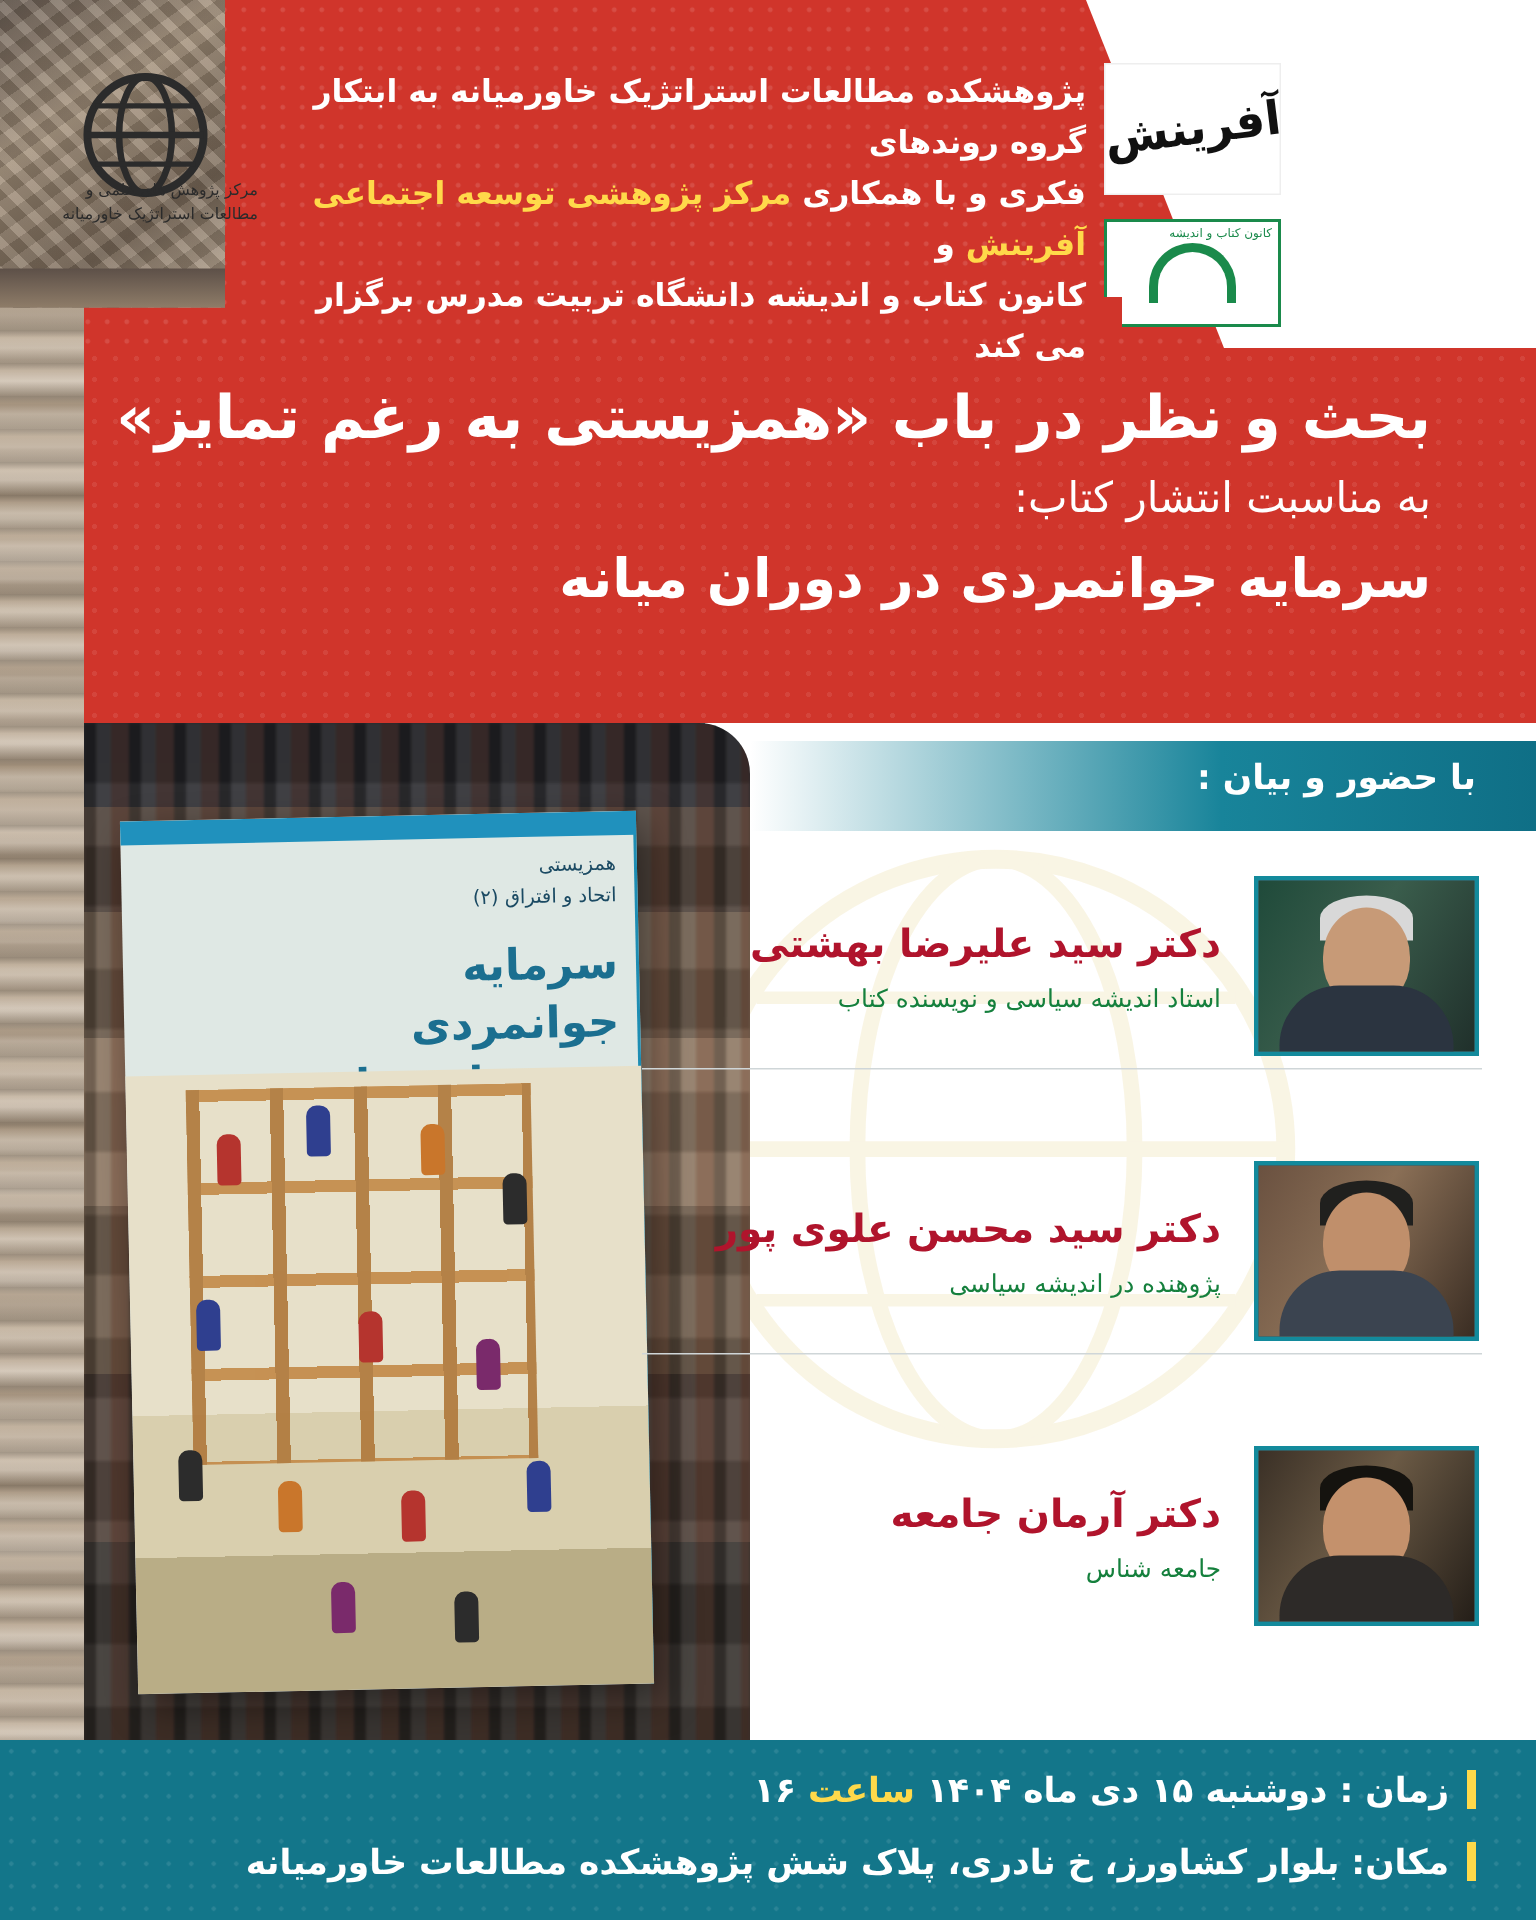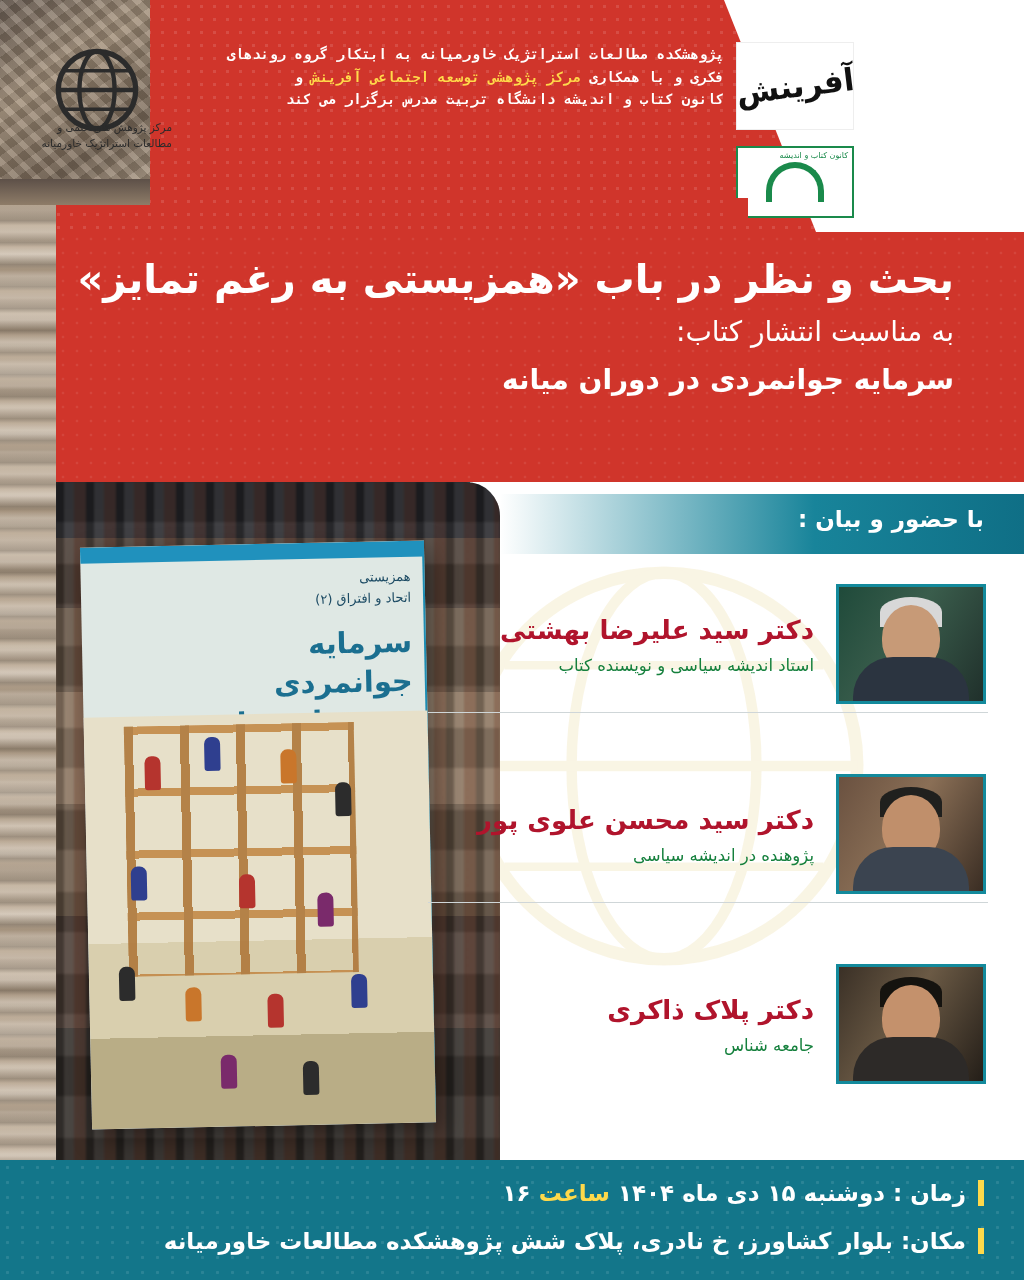--- a/index.html
+++ b/index.html
@@ -65,21 +65,21 @@
   .top-white-wedge{
     position:absolute; right:0; top:0; width:300px; height:232px;
     background:#ffffff;
     clip-path: polygon(0 0, 300px 0, 300px 232px, 92px 232px);
     z-index:3;
   }
   .header-text {
     position: absolute; right: 300px; top: 44px; width: 540px;
     z-index: 6; text-align: right; color: #ffffff; direction: rtl;
   }
-  .header-text .line { font-size: 14px; line-height: 1.62; font-weight: bold; letter-spacing: -.2px; font-family: Liberation Mono, monospace; }
+  .header-text .line { font-size: 21px; line-height: 1.62; font-weight: bold; letter-spacing: -.2px; }
   .header-text .line .hl { color: #ffd94a; }
   .logo-badge-top {
     position:absolute; right:868px; top:36px; width:118px; height:108px; z-index:7;
     display:flex; align-items:center; justify-content:center;
   }
   .globe { width: 88px; height: 88px; }
   .logo-caption {
     position:absolute; right:852px; top:120px; width:150px; z-index:7;
     text-align:right; color:#2b2b2b; font-size:10.5px; line-height:1.5; direction:rtl;
   }
@@ -116,21 +116,21 @@
     background-image: radial-gradient(rgba(255,255,255,.16) 1.5px, transparent 1.6px);
     background-size: 14px 14px; opacity:.5; z-index:3;
   }
   .title-inner {
     position: absolute; right: 70px; top: 250px; width: 880px; z-index: 6;
     text-align: right; direction: rtl; color:#ffffff;
   }
   .t-line1 { font-size: 40px; font-weight: bold; line-height: 1.45; }
   .t-line1 .q { color:#ffffff; }
   .t-line2 { font-size: 28px; line-height: 1.7; font-weight: normal; }
-  .t-line3 { font-size: 28px; font-weight: bold; line-height: 1.6; margin-top: 2px; }
+  .t-line3 { font-size: 36px; font-weight: bold; line-height: 1.6; margin-top: 2px; }
 
   
   .body-area {
     position:absolute; left:0; top:482px; width:1024px; height:798px;
     background: linear-gradient(90deg,#13768a 0%, #1d8a96 18%, #ffffff 42%, #ffffff 100%);
     z-index:1;
   }
   .teal-left {
     position:absolute; left:0; top:482px; width:470px; height:798px;
     background: linear-gradient(160deg,#0f6f86,#19899a 45%,#12728a);
@@ -401,21 +401,21 @@
   <div class="sp-divider d2"></div>
 
   <div class="speaker-row sp3">
     <div class="sp-photo">
       <div class="bgwall" style="background:linear-gradient(120deg,#3a3026,#6b5a45 45%,#241e18);"></div>
       <div class="hair" style="background:#15130f;"></div>
       <div class="head" style="background:#c4916c;"></div>
       <div class="body" style="background:#2d2a28;"></div>
     </div>
     <div class="sp-text">
-      <div class="sp-name">دکتر پلاک ذاکری</div>
+      <div class="sp-name">دکتر آرمان جامعه</div>
       <div class="sp-role">جامعه شناس</div>
     </div>
   </div>
 
   <div class="footer-band"></div>
   <div class="footer-dots"></div>
   <div class="footer-line f1">
     <span class="tick"></span><span>زمان : </span><span>دوشنبه ۱۵ دی ماه ۱۴۰۴ </span><span class="hl">ساعت</span><span> ۱۶</span>
   </div>
   <div class="footer-line f2">

